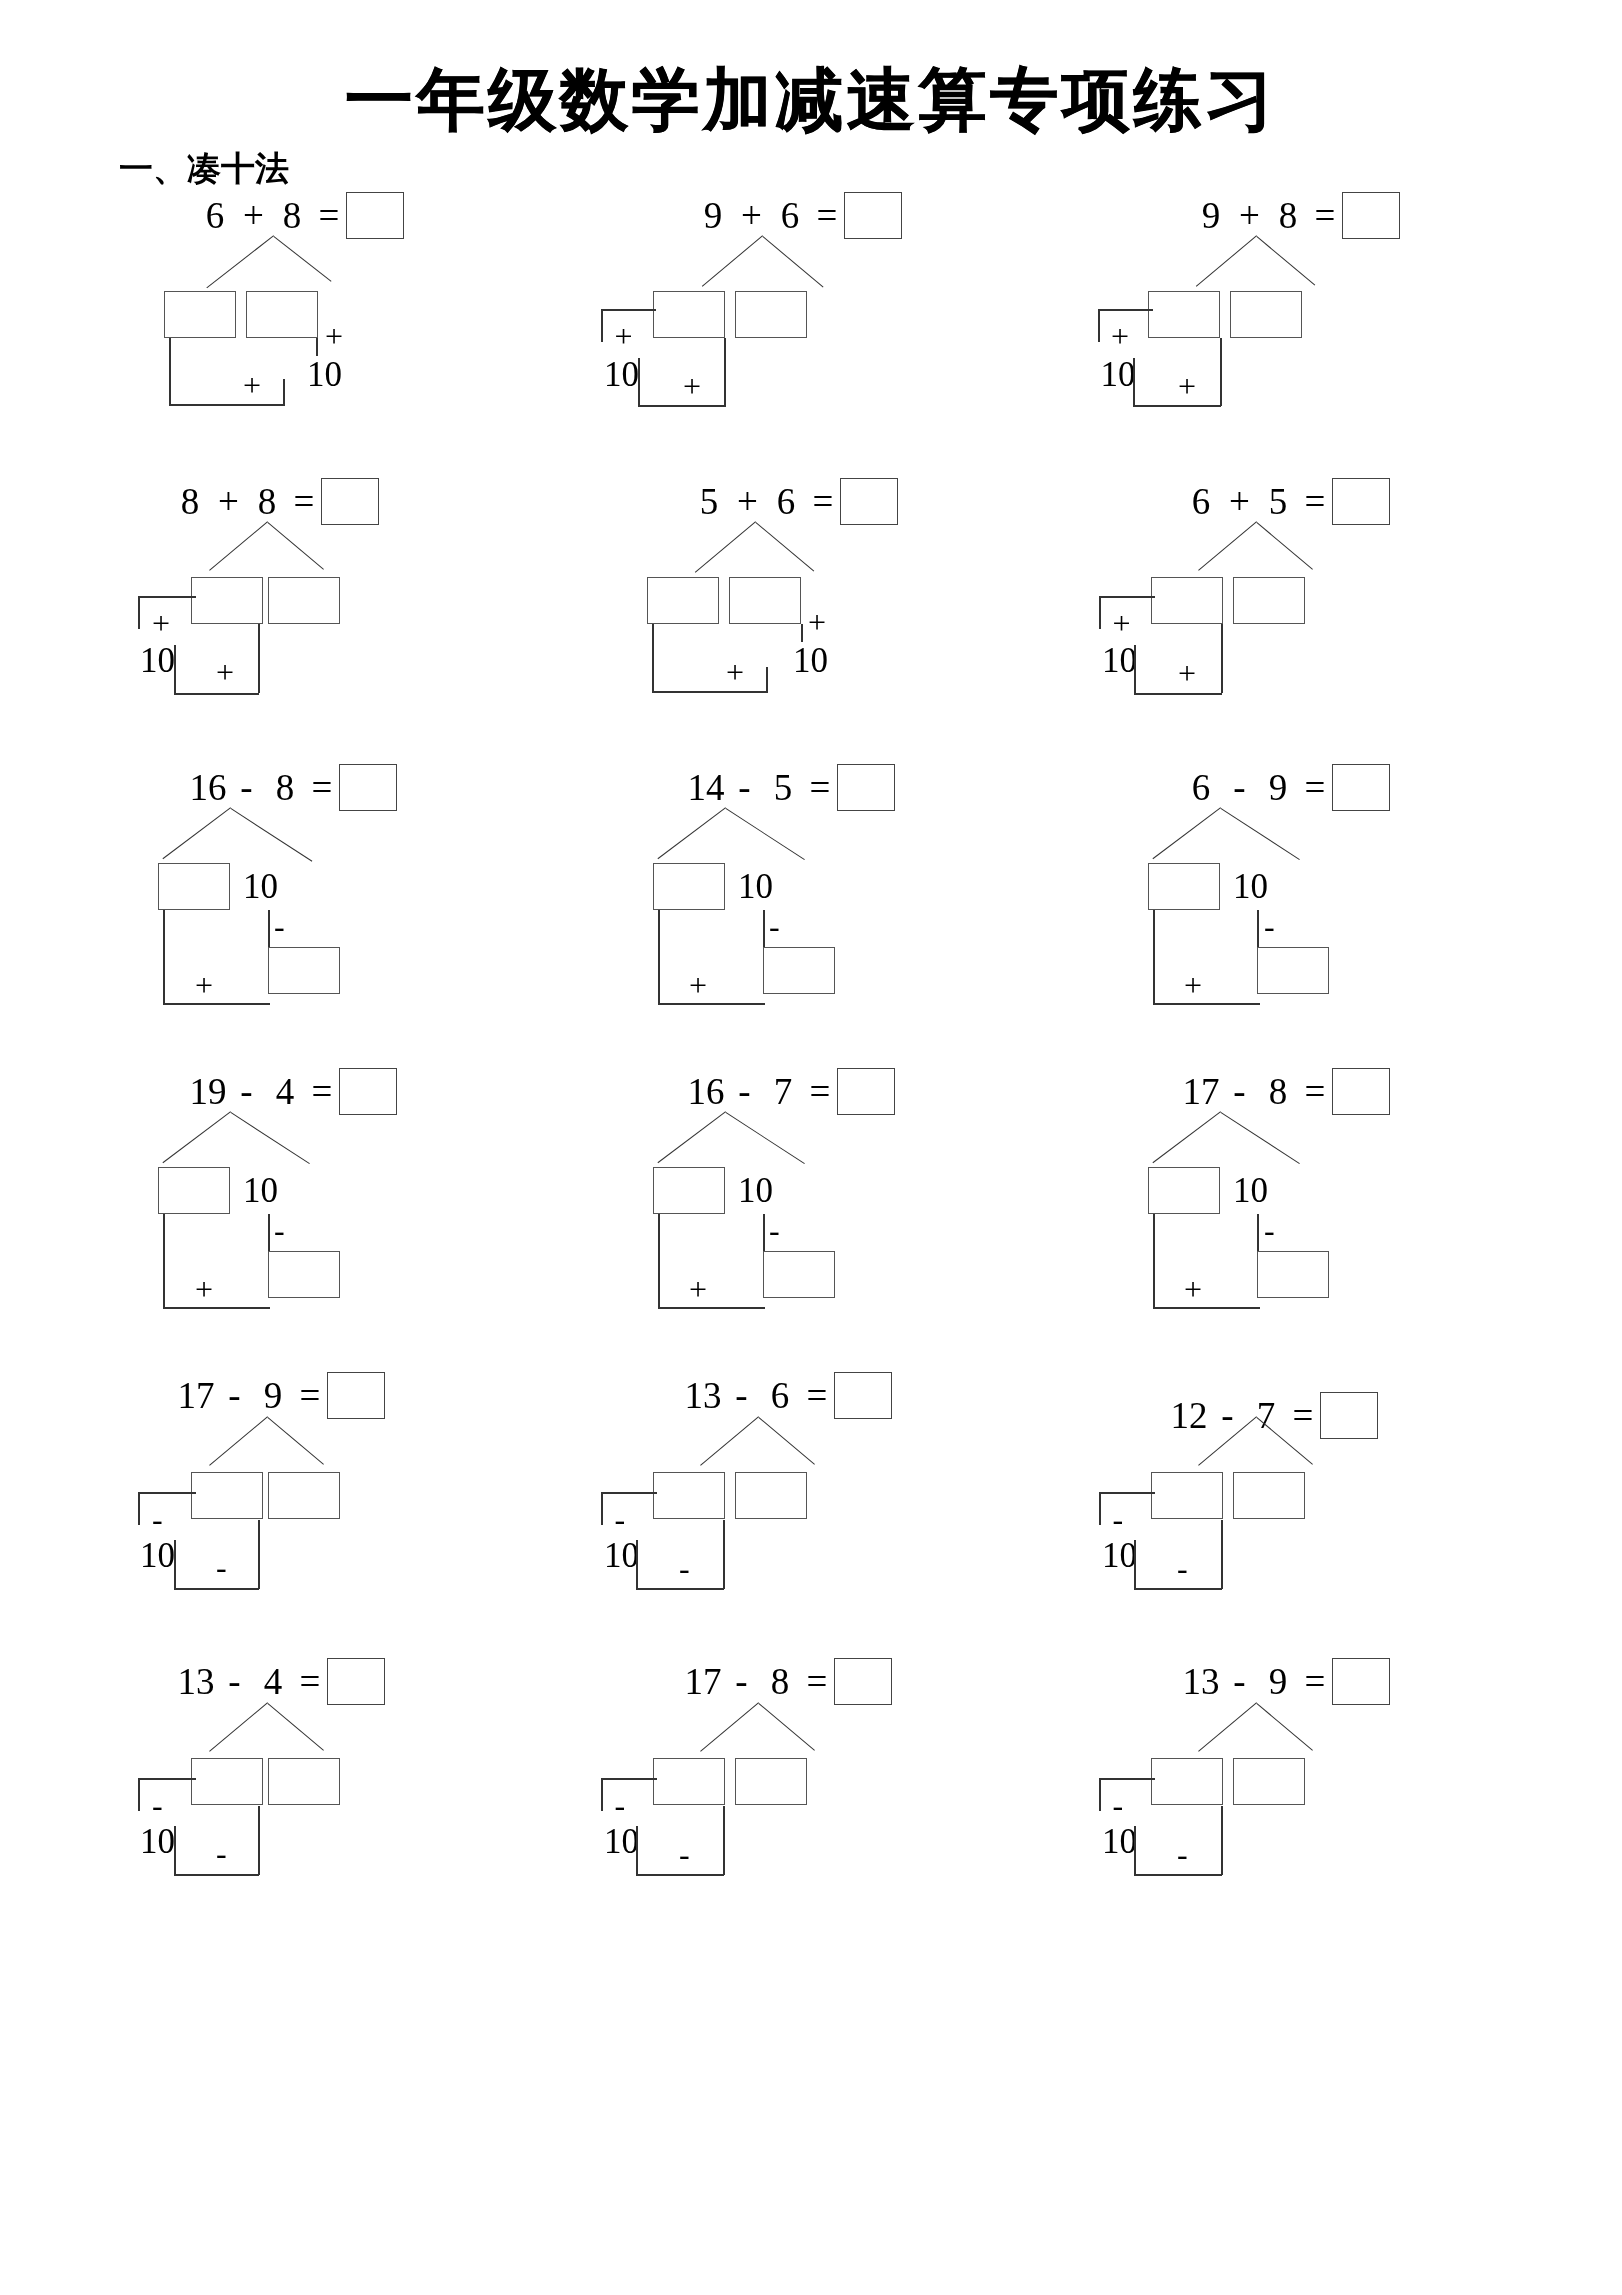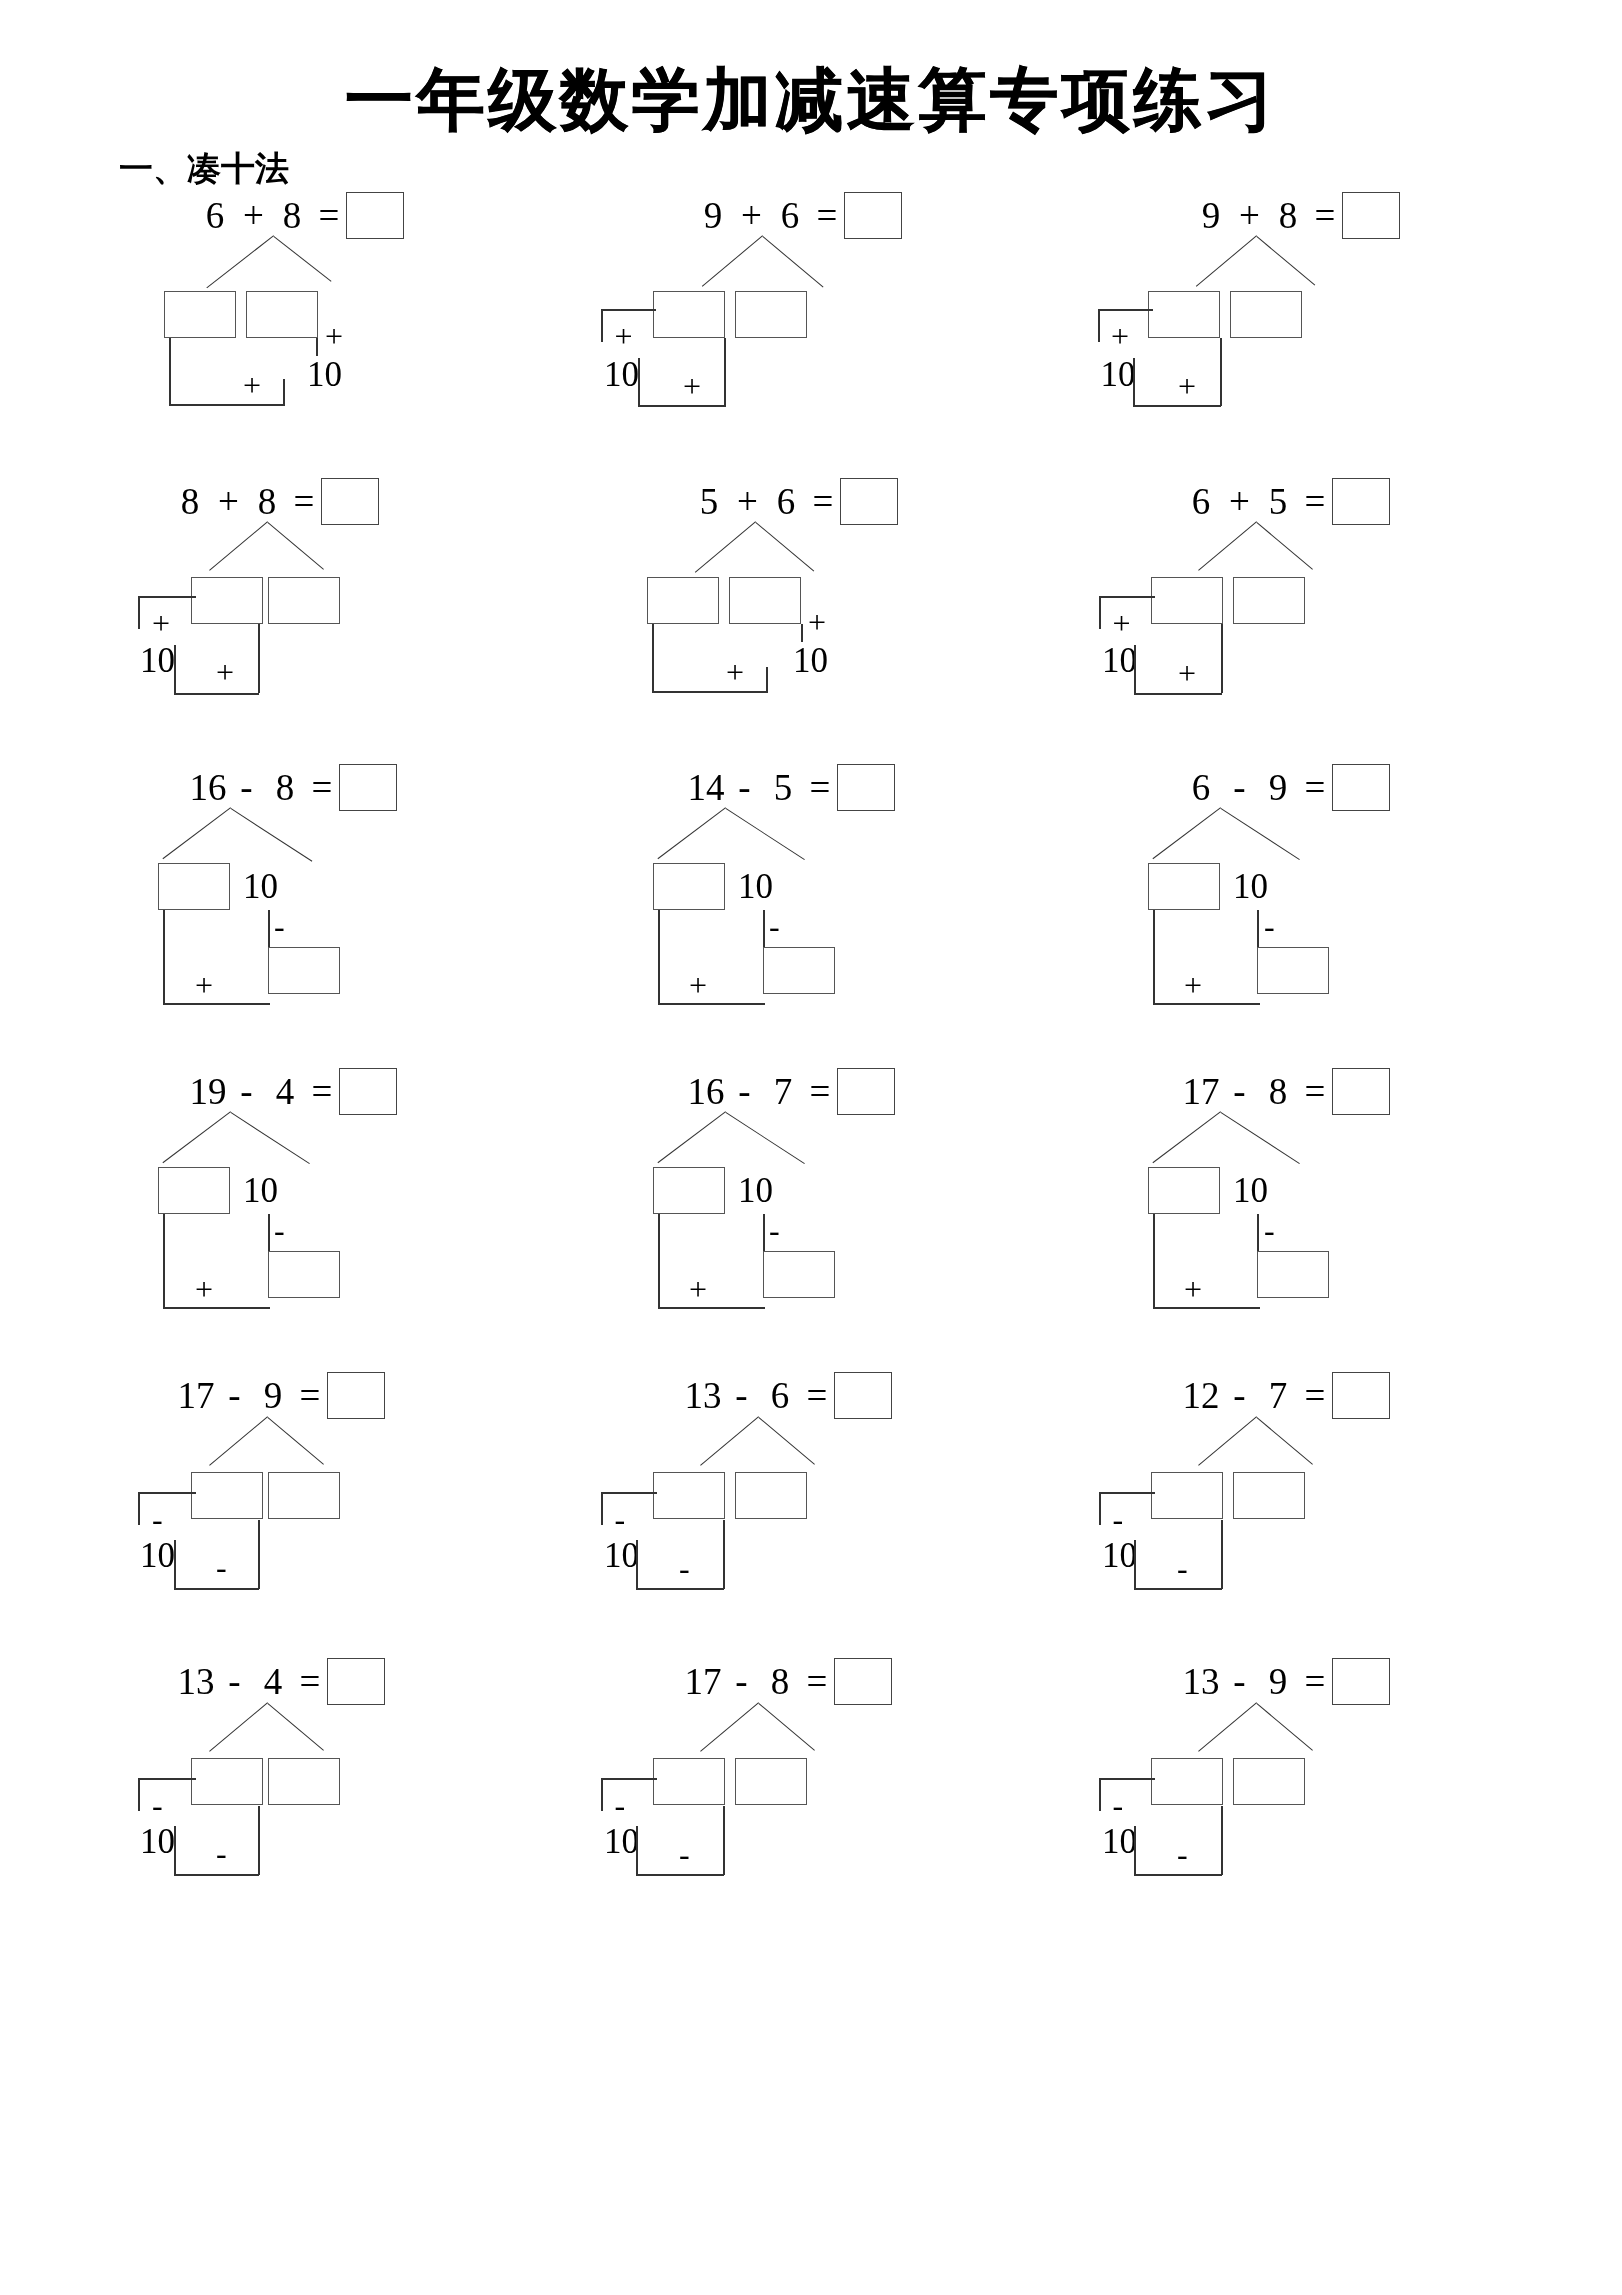--- a/index.html
+++ b/index.html
@@ -461,21 +461,21 @@
         <div class="op-s" style="left:90px; top:142px;">-</div>
         <div class="vline" style="left:12px; top:82px; height:33px;"></div>
         <div class="hline" style="left:12px; top:82px; width:56px;"></div>
         <div class="vline" style="left:47px; top:130px; height:49px;"></div>
         <div class="hline" style="left:47px; top:178px; width:88px;"></div>
         <div class="vline" style="left:134px; top:110px; height:69px;"></div>
       </div>
     </div>
 
     <div class="cell">
-      <div class="eq" style="left:94px;">
+      <div class="eq" style="left:82px;margin-top:20px;">
         <span class="num">12</span>
         <span class="op">-</span>
         <span class="num">7</span>
         <span class="eqs">=</span>
         <span class="ansbox"></span>
       </div>
       <div class="diagram">
         <div class="branch" style="left:170px; top:7.3px; width:76px; transform: rotate(140deg);"></div>
         <div class="branch" style="left:170px; top:7.3px; width:73px; transform: rotate(40deg);"></div>
         <div class="box" style="left:64px; top:62px;"></div>

